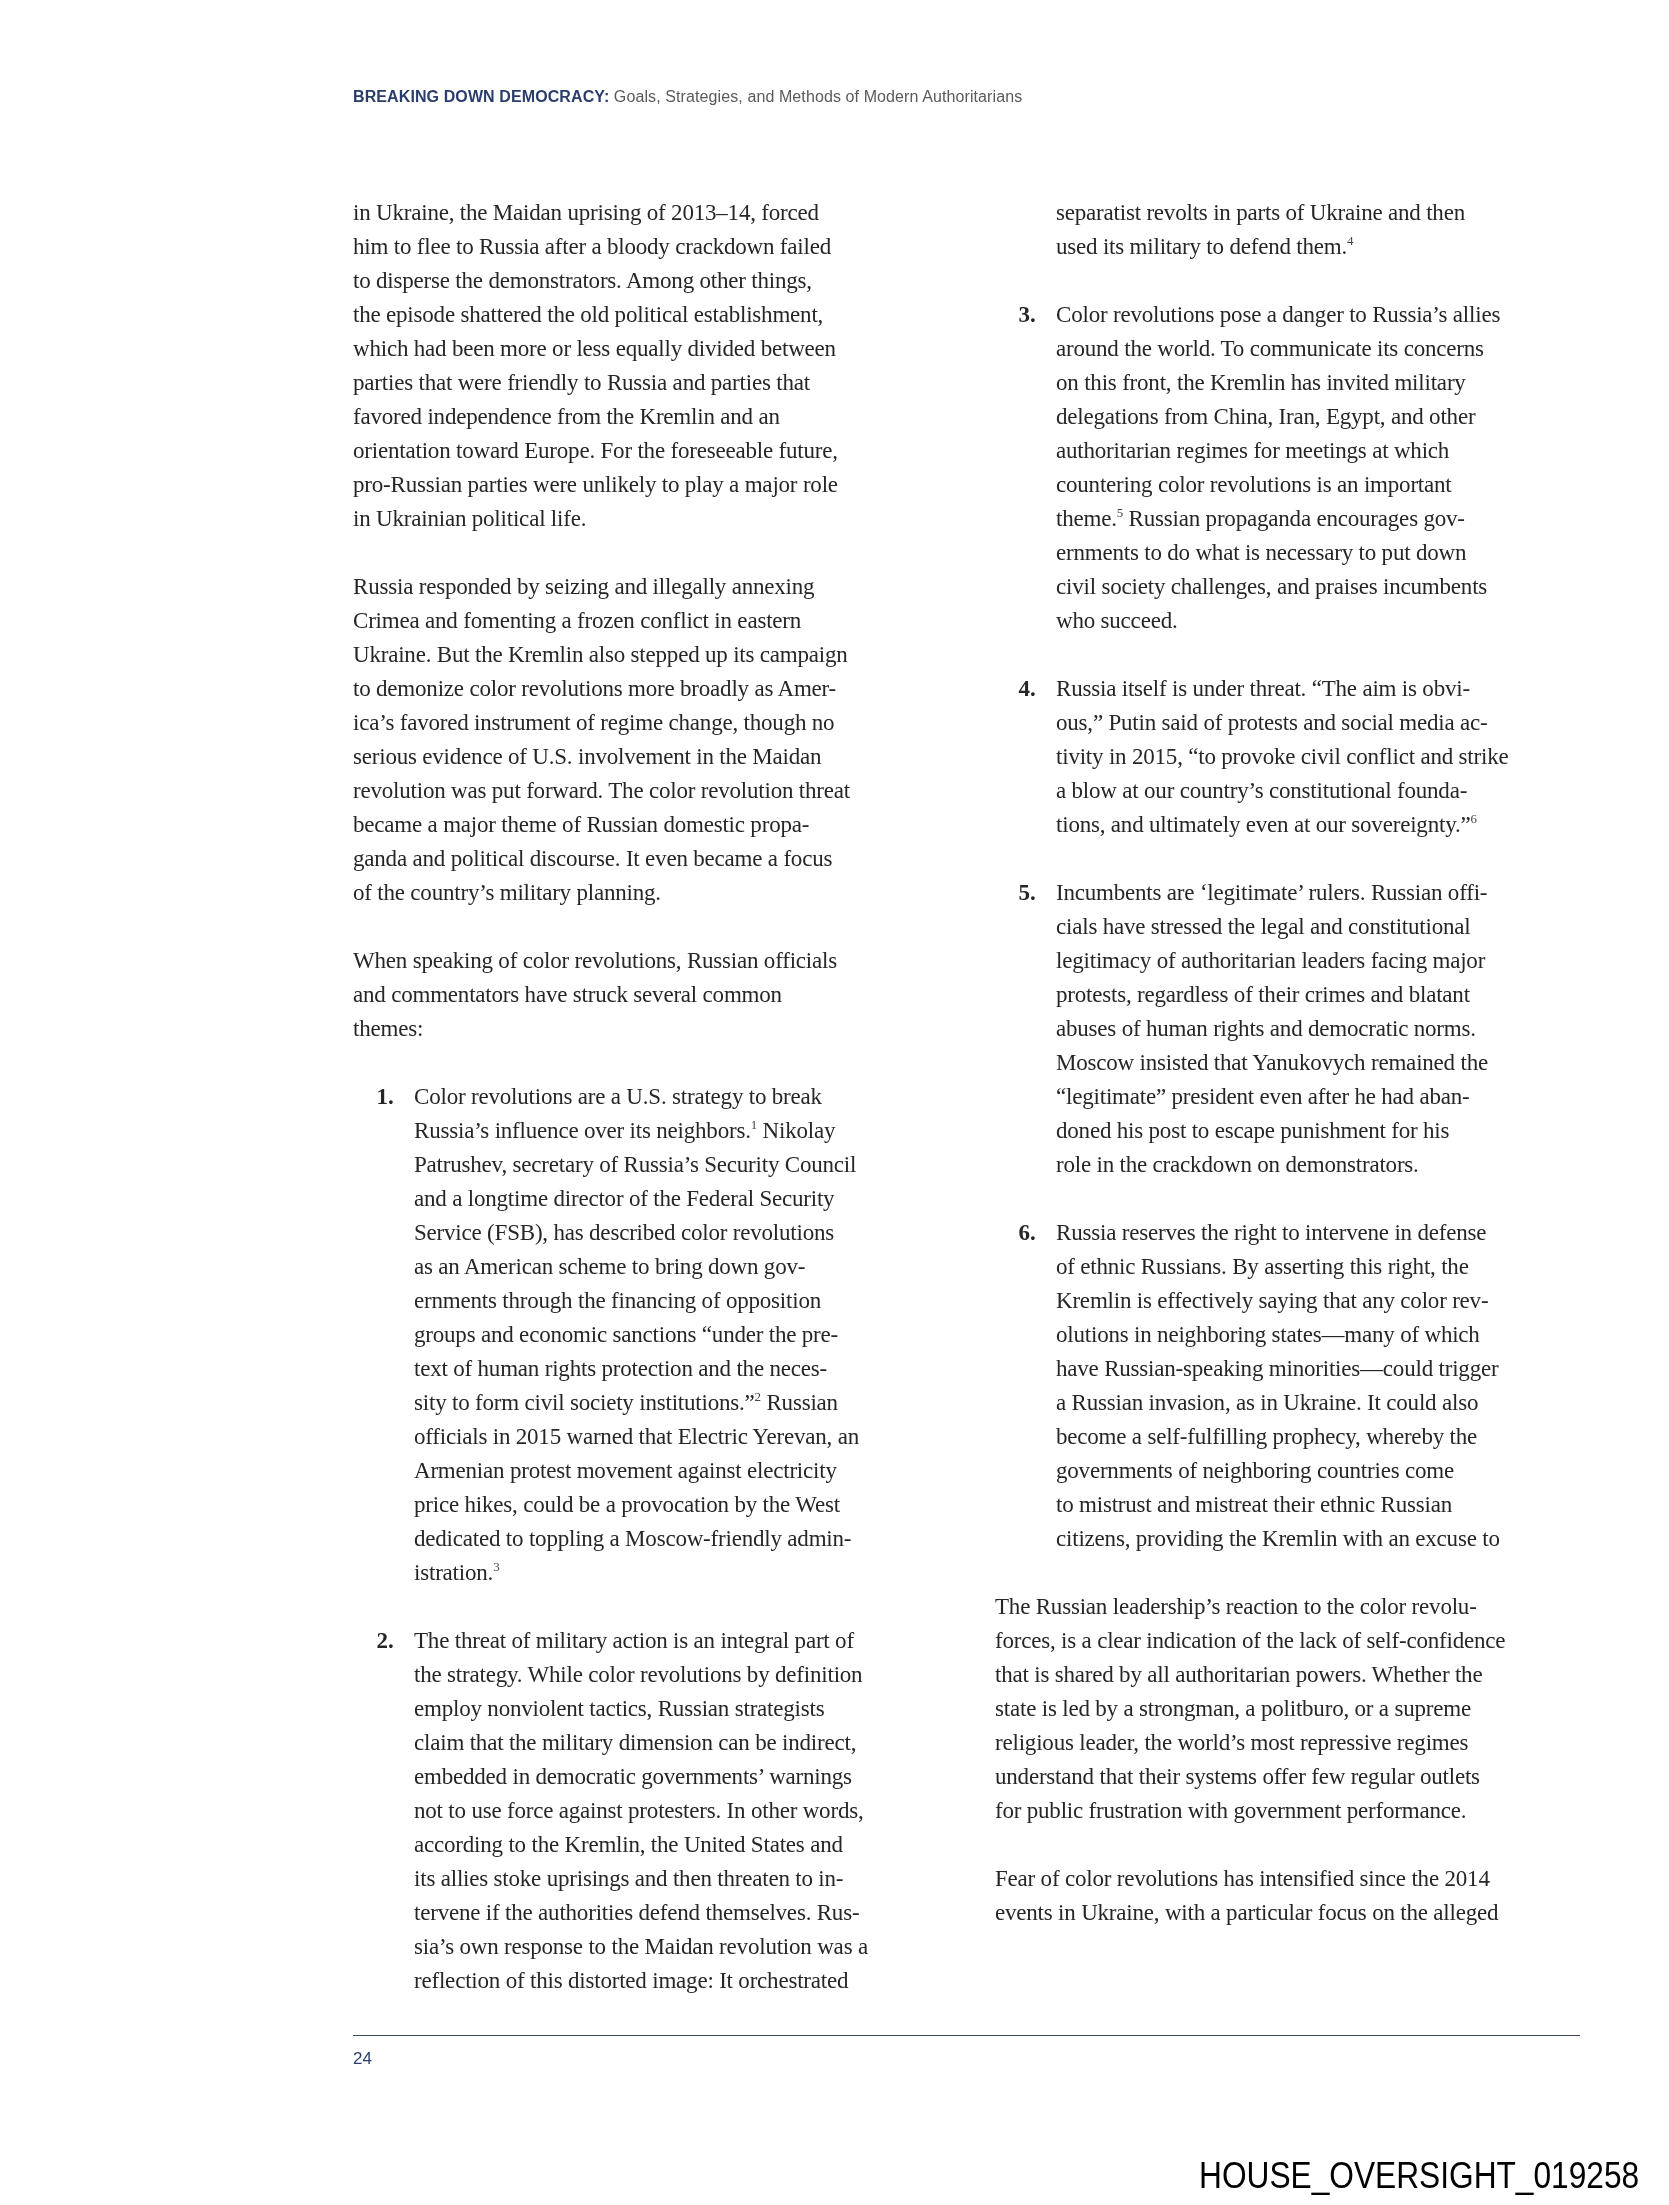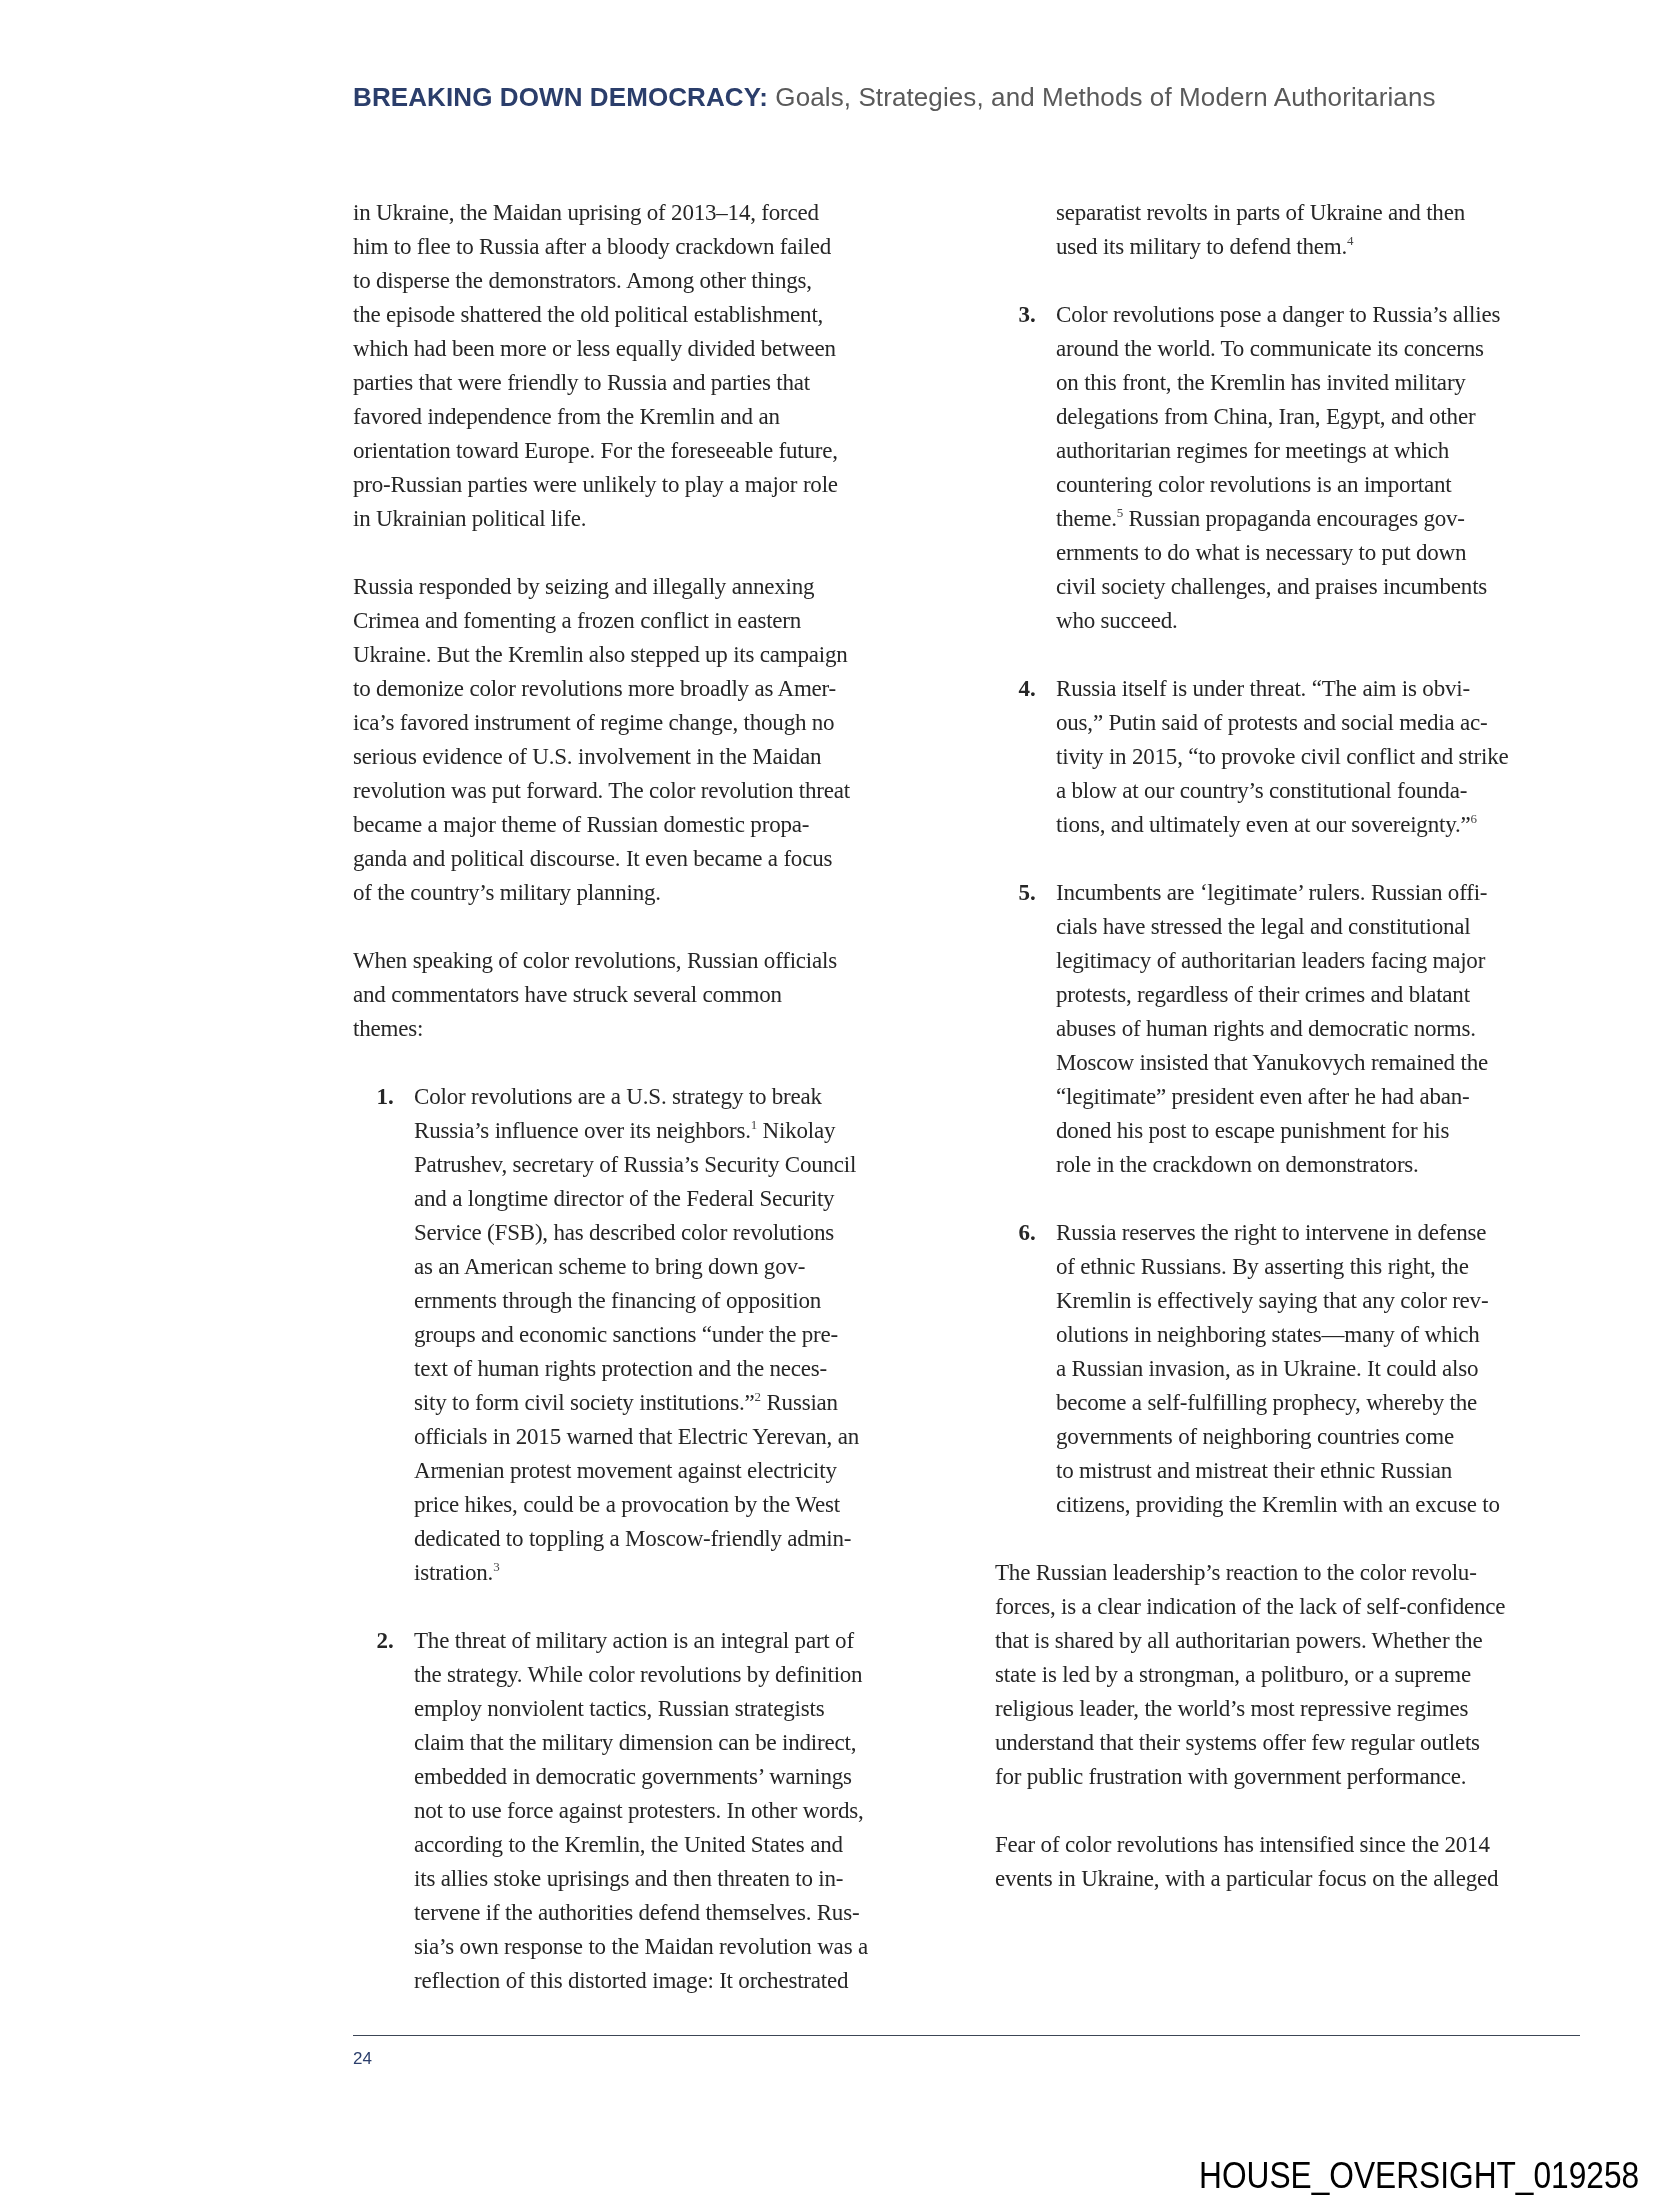--- a/index.html
+++ b/index.html
@@ -2,21 +2,21 @@
 <html style="font-size:10.5px"><head>
 <meta charset="utf-8">
 <style>
   html, body { margin: 0; padding: 0; background: #ffffff; }
   body { width: 1669px; height: 2205px; position: relative; overflow: hidden; }
   .page { position: absolute; left: 0; top: 0; width: 1669px; height: 2205px; background: #fff; }
 
   .running-head {
     position: absolute; left: 353px; top: 84px;
     font-family: "Liberation Sans", sans-serif;
-    font-size: 26px; line-height: 26px; white-space: nowrap; letter-spacing: 0.1px;
+    font-size: 16px; line-height: 26px; white-space: nowrap; letter-spacing: 0.1px;
   }
   .running-head .rh-strong { color: #2b3e6b; font-weight: bold; }
   .running-head .rh-light { color: #5a5a5a; font-weight: normal; }
 
   .col {
     position: absolute; top: 196px; width: 586px;
     font-family: Liberation Serif, serif;
     font-size: 23px; line-height: 34px; color: #262626;
     letter-spacing: -0.2px;
   }
@@ -170,20 +170,21 @@
       <span class="line">role in the crackdown on demonstrators.</span>
     </div>
     <span class="gap"></span>
 
     <div class="item">
       <span class="num">6.</span>
       <span class="line">Russia reserves the right to intervene in defense</span>
       <span class="line">of ethnic Russians. By asserting this right, the</span>
       <span class="line">Kremlin is effectively saying that any color rev-</span>
       <span class="line">olutions in neighboring states—many of which</span>
+      <span class="line">have Russian-speaking minorities—could trigger</span>
       <span class="line">a Russian invasion, as in Ukraine. It could also</span>
       <span class="line">become a self-fulfilling prophecy, whereby the</span>
       <span class="line">governments of neighboring countries come</span>
       <span class="line">to mistrust and mistreat their ethnic Russian</span>
       <span class="line">citizens, providing the Kremlin with an excuse to</span>
     </div>
     <span class="gap"></span>
 
     <div>
       <span class="line">The Russian leadership’s reaction to the color revolu-</span>

